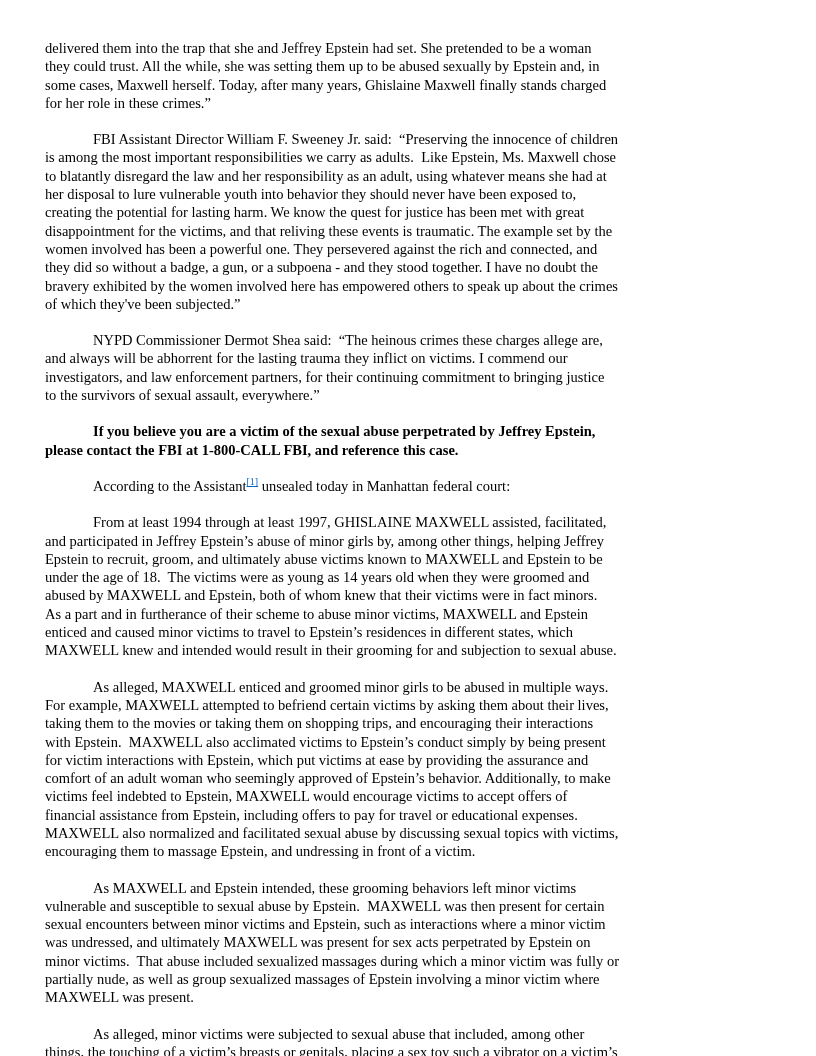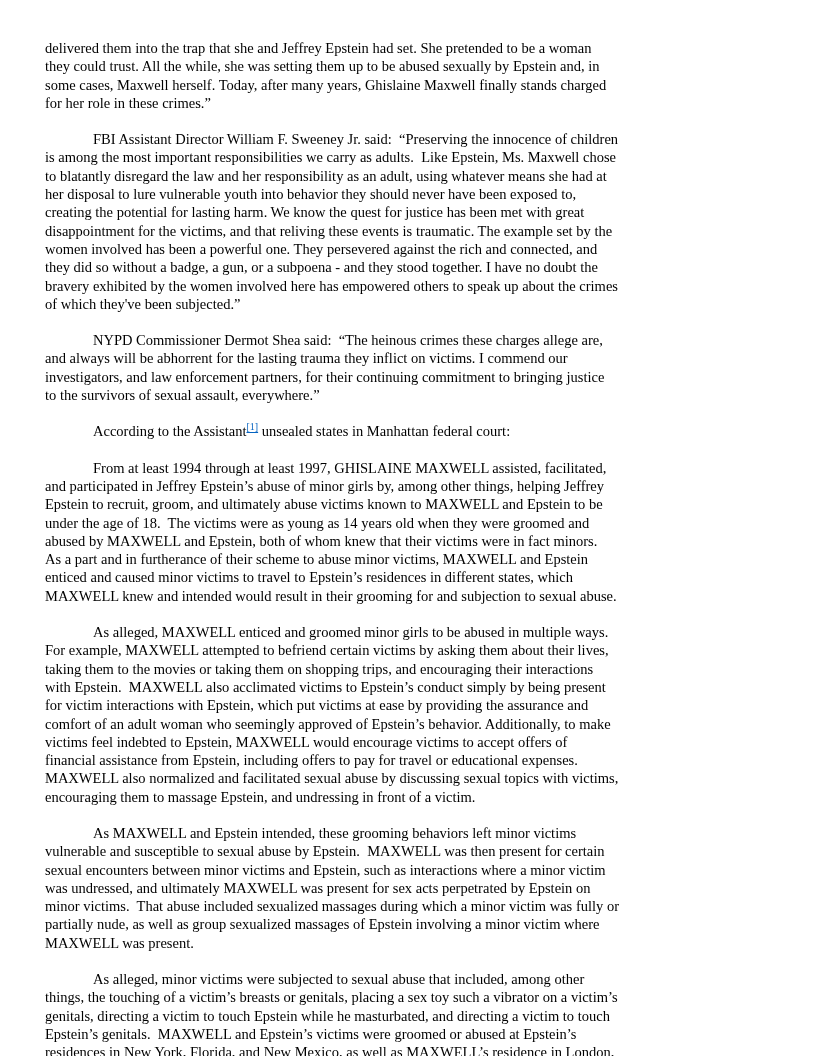--- a/index.html
+++ b/index.html
@@ -47,22 +47,23 @@
 <body>
 
 <div class="page">
 
   <p class="para">delivered them into the trap that she and Jeffrey Epstein had set. She pretended to be a woman they could trust. All the while, she was setting them up to be abused sexually by Epstein and, in some cases, Maxwell herself. Today, after many years, Ghislaine Maxwell finally stands charged for her role in these crimes.”</p>
 
   <p class="para indent">FBI Assistant Director William F. Sweeney Jr. said:  “Preserving the innocence of children is among the most important responsibilities we carry as adults.  Like Epstein, Ms. Maxwell chose to blatantly disregard the law and her responsibility as an adult, using whatever means she had at her disposal to lure vulnerable youth into behavior they should never have been exposed to, creating the potential for lasting harm. We know the quest for justice has been met with great disappointment for the victims, and that reliving these events is traumatic. The example set by the women involved has been a powerful one. They persevered against the rich and connected, and they did so without a badge, a gun, or a subpoena - and they stood together. I have no doubt the bravery exhibited by the women involved here has empowered others to speak up about the crimes of which they've been subjected.”</p>
 
   <p class="para indent">NYPD Commissioner Dermot Shea said:  “The heinous crimes these charges allege are, and always will be abhorrent for the lasting trauma they inflict on victims. I commend our investigators, and law enforcement partners, for their continuing commitment to bringing justice to the survivors of sexual assault, everywhere.”</p>
 
+  <p class="para indent bold">If you believe you are a victim of the sexual abuse perpetrated by Jeffrey Epstein, please contact the FBI at 1-800-CALL FBI, and reference this case.</p>
 
-  <p class="para indent"><span>According to the Assistant</span><sup class="footnote-ref"><span class="footnote-link" style="color: rgb(5, 99, 193);">[1]</span></sup><span> unsealed states in Manhattan federal court:</span></p>
+  <p class="para indent"><span>According to the Assistant</span><sup class="footnote-ref"><span class="footnote-link" style="color: rgb(5, 99, 193);">[1]</span></sup><span> unsealed today in Manhattan federal court:</span></p>
 
   <p class="para indent">From at least 1994 through at least 1997, GHISLAINE MAXWELL assisted, facilitated, and participated in Jeffrey Epstein’s abuse of minor girls by, among other things, helping Jeffrey Epstein to recruit, groom, and ultimately abuse victims known to MAXWELL and Epstein to be under the age of 18.  The victims were as young as 14 years old when they were groomed and abused by MAXWELL and Epstein, both of whom knew that their victims were in fact minors.  As a part and in furtherance of their scheme to abuse minor victims, MAXWELL and Epstein enticed and caused minor victims to travel to Epstein’s residences in different states, which MAXWELL knew and intended would result in their grooming for and subjection to sexual abuse.</p>
 
   <p class="para indent">As alleged, MAXWELL enticed and groomed minor girls to be abused in multiple ways. For example, MAXWELL attempted to befriend certain victims by asking them about their lives, taking them to the movies or taking them on shopping trips, and encouraging their interactions with Epstein.  MAXWELL also acclimated victims to Epstein’s conduct simply by being present for victim interactions with Epstein, which put victims at ease by providing the assurance and comfort of an adult woman who seemingly approved of Epstein’s behavior. Additionally, to make victims feel indebted to Epstein, MAXWELL would encourage victims to accept offers of financial assistance from Epstein, including offers to pay for travel or educational expenses.  MAXWELL also normalized and facilitated sexual abuse by discussing sexual topics with victims, encouraging them to massage Epstein, and undressing in front of a victim.</p>
 
   <p class="para indent">As MAXWELL and Epstein intended, these grooming behaviors left minor victims vulnerable and susceptible to sexual abuse by Epstein.  MAXWELL was then present for certain sexual encounters between minor victims and Epstein, such as interactions where a minor victim was undressed, and ultimately MAXWELL was present for sex acts perpetrated by Epstein on minor victims.  That abuse included sexualized massages during which a minor victim was fully or partially nude, as well as group sexualized massages of Epstein involving a minor victim where MAXWELL was present.</p>
 
   <p class="para indent">As alleged, minor victims were subjected to sexual abuse that included, among other things, the touching of a victim’s breasts or genitals, placing a sex toy such a vibrator on a victim’s genitals, directing a victim to touch Epstein while he masturbated, and directing a victim to touch Epstein’s genitals.  MAXWELL and Epstein’s victims were groomed or abused at Epstein’s residences in New York, Florida, and New Mexico, as well as MAXWELL’s residence in London, England.</p>
 
 </div>

